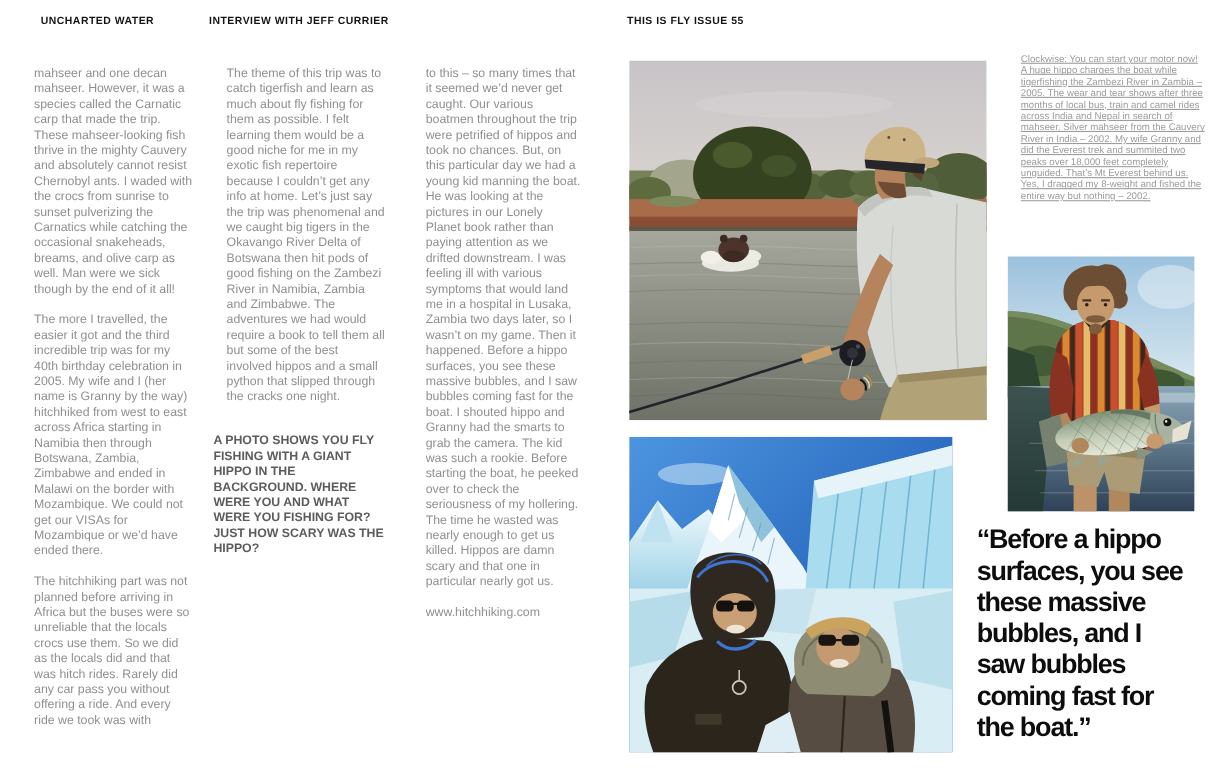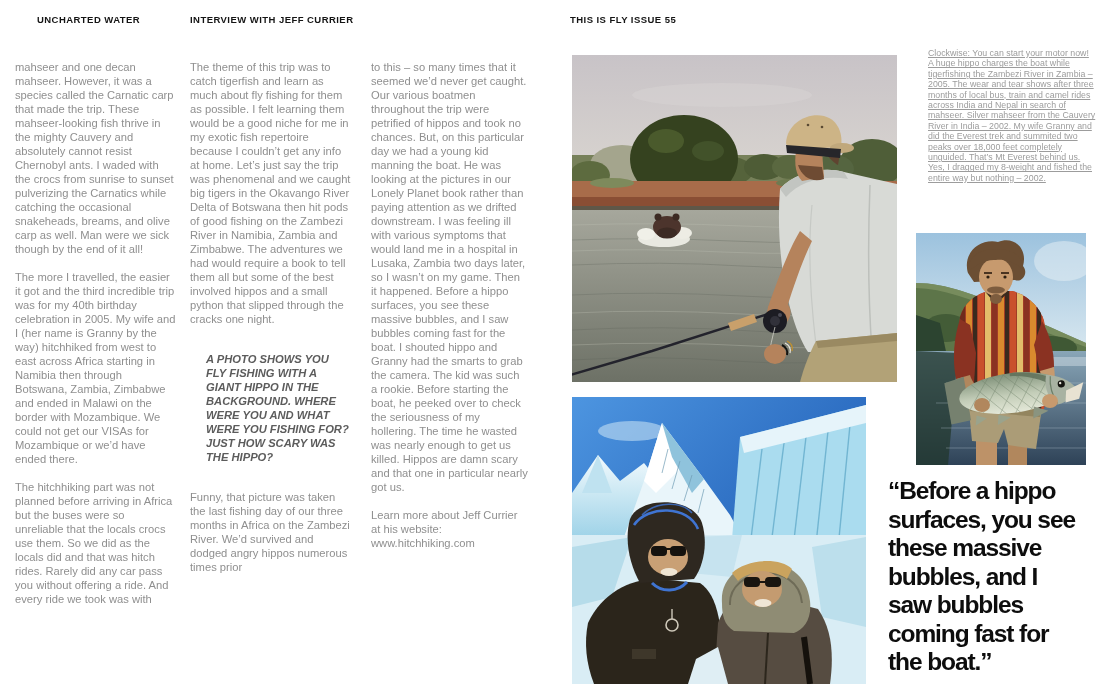--- a/index.html
+++ b/index.html
@@ -1,22 +1,22 @@
 <!DOCTYPE html>
 <html><head>
 <meta charset="utf-8">
 <style>
   html,body{margin:0;padding:0;background:#fff;}
   .page{position:relative;width:1100px;height:700px;background:#ffffff;overflow:hidden;
         font-family:"Liberation Sans",sans-serif;}
   .hdr{position:absolute;top:14px;font-size:9.5px;font-weight:bold;color:#141414;
        letter-spacing:.45px;white-space:nowrap;}
   .col{position:absolute;top:60px;font-size:11.2px;line-height:14px;color:#8f8f8f;}
-  .col p{margin:0 0 14px 0;}
-  .col p.question{font-weight:bold;color:#5c5c5c;margin:14px 0 26px 16px;font-style:italic;}
+  .col p{margin:0 0 14px 16px;}
+  .col p.question{font-weight:bold;color:#5c5c5c;margin:14px 0 26px 4px;}
   .col p.tight{margin:0;}
   .website{color:#8f8f8f;margin:0;cursor:pointer;}
   .caption{position:absolute;left:928px;top:48px;width:168px;font-size:8.8px;
            line-height:10.4px;color:#9c9c9c;text-decoration:underline;}
   .quote{position:absolute;left:888px;top:477px;width:215px;font-size:24.5px;
          line-height:28.5px;font-weight:bold;color:#0d0d0d;letter-spacing:-1.1px;
          white-space:pre-line;}
   .photo{position:absolute;}
   .photo svg{display:block;}
 </style>
@@ -31,26 +31,24 @@
 
   <div class="col" style="left:15px;width:161px;">
     <p>mahseer and one decan mahseer.  However, it was a species called the Carnatic carp that made the trip. These mahseer-looking fish thrive in the mighty Cauvery and absolutely cannot resist Chernobyl ants.  I waded with the crocs from sunrise to sunset pulverizing the Carnatics while catching the occasional snakeheads, breams, and olive carp as well.  Man were we sick though by the end of it all!</p>
     <p>The more I travelled, the easier it got and the third incredible trip was for my 40th birthday celebration in 2005.  My wife and I (her name is Granny by the way) hitchhiked from west to east across Africa starting in Namibia then through Botswana, Zambia, Zimbabwe and ended in Malawi on the border with Mozambique.  We could not get our VISAs for Mozambique or we’d have ended there.</p>
     <p>The hitchhiking part was not planned before arriving in Africa but the buses were so unreliable that the locals crocs use them.  So we did as the locals did and that was hitch rides.  Rarely did any car pass you without offering a ride.  And every ride we took was with</p>
   </div>
 
   <div class="col" style="left:190px;width:161px;">
     <p style="margin-bottom:26px;">The theme of this trip was to catch tigerfish and learn as much about fly fishing for them as possible.  I felt learning them would be a good niche for me in my exotic fish repertoire because I couldn’t get any info at home.  Let’s just say the trip was phenomenal and we caught big tigers in the Okavango River Delta of Botswana then hit pods of good fishing on the Zambezi River in Namibia, Zambia and Zimbabwe.  The adventures we had would require a book to tell them all but some of the best involved hippos and a small python that slipped through the cracks one night.</p>
     <p class="question">A PHOTO SHOWS YOU FLY FISHING WITH A GIANT HIPPO IN THE BACKGROUND.  WHERE WERE YOU AND WHAT WERE YOU FISHING FOR?  JUST HOW SCARY WAS THE HIPPO?</p>
-    <p>Funny, that picture was taken the last fishing day of our three months in Africa on the Zambezi River.  We’d survived and dodged angry hippos numerous times prior</p>
   </div>
 
   <div class="col" style="left:371px;width:157px;">
     <p>to this – so many times that it seemed we’d never get caught.  Our various boatmen throughout the trip were petrified of hippos and took no chances.  But, on this particular day we had a young kid manning the boat.  He was looking at the pictures in our Lonely Planet book rather than paying attention as we drifted downstream.  I was feeling ill with various symptoms that would land me in a hospital in Lusaka, Zambia two days later, so I wasn’t on my game.  Then it happened.  Before a hippo surfaces, you see these massive bubbles, and I saw bubbles coming fast for the boat.  I shouted hippo and Granny had the smarts to grab the camera. The kid was such a rookie. Before starting the boat, he peeked over to check the seriousness of my hollering.  The time he wasted was nearly enough to get us killed.  Hippos are damn scary and that one in particular nearly got us.</p>
-    <p class="tight">Learn more about Jeff Currier at his website:</p>
     <p class="website">www.hitchhiking.com</p>
   </div>
 
   <div class="photo" style="left:572px;top:55px;">
     <svg width="325" height="327" viewBox="0 0 325 327">
       <defs>
         <linearGradient id="g-sky1" x1="0" y1="0" x2="0" y2="1">
           <stop offset="0" stop-color="#c8c3c7"></stop>
             <stop offset="1" stop-color="#ddd9d2"></stop>
         </linearGradient>

